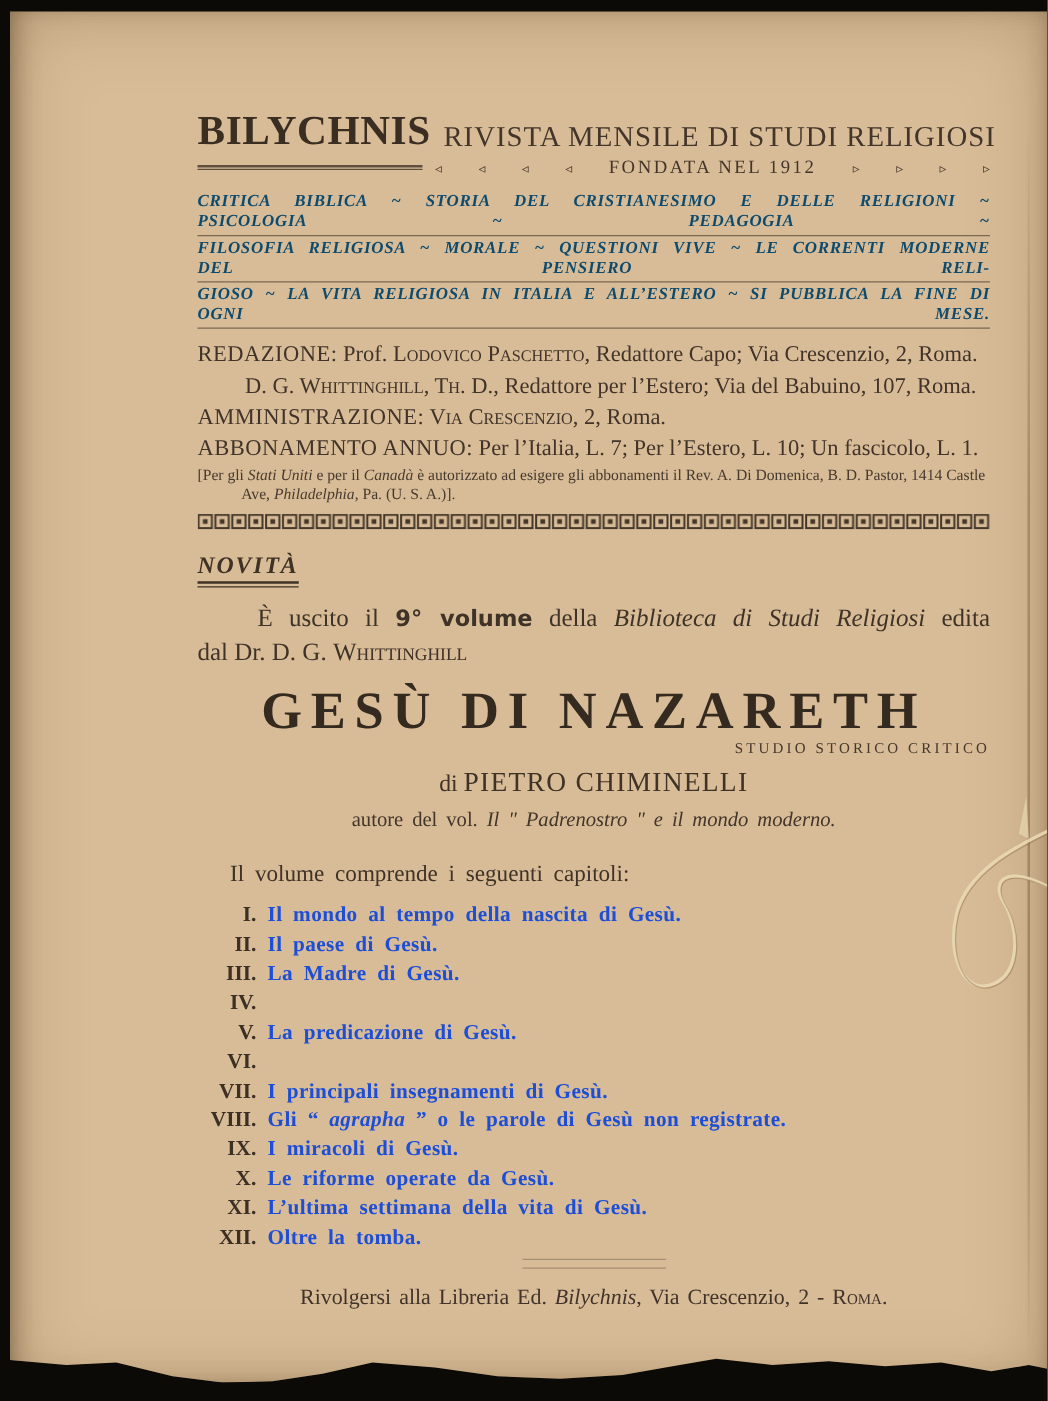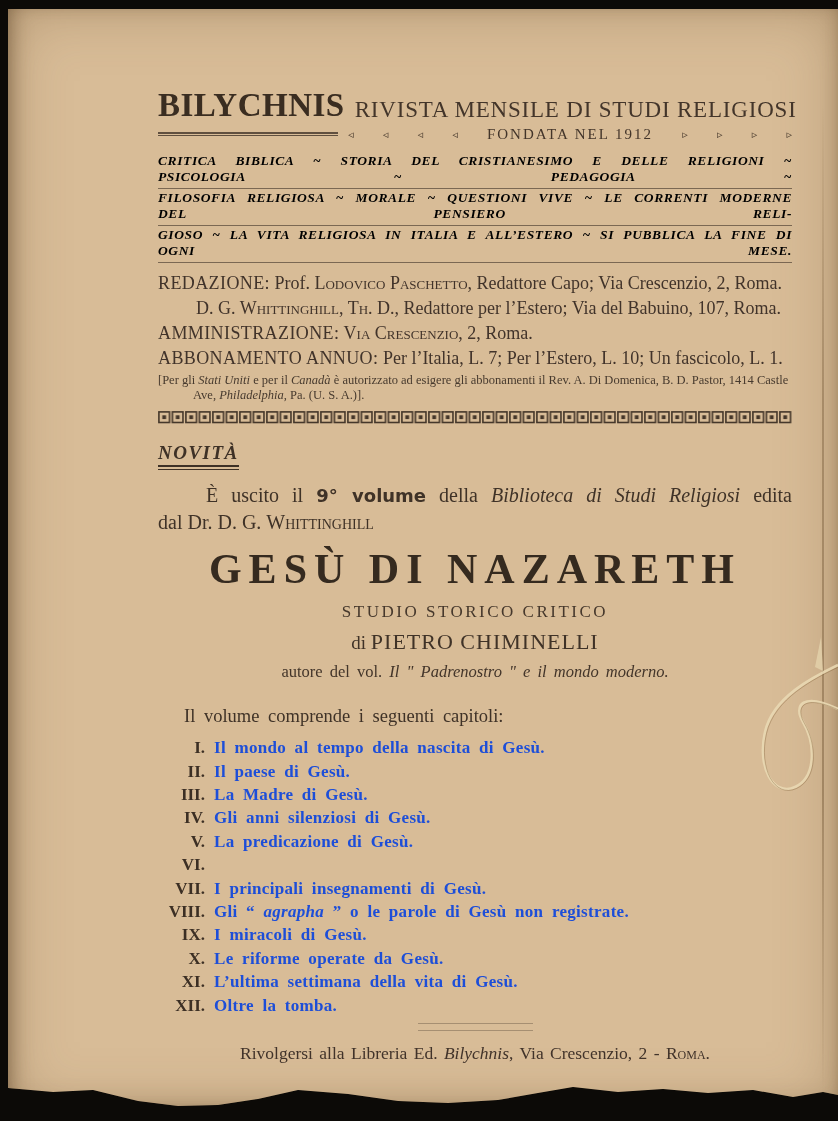--- a/index.html
+++ b/index.html
@@ -36,21 +36,21 @@
   .brand{font-size:33px;font-weight:bold;letter-spacing:.5px;line-height:1;color:#3a2d21;}
   .mast-title{font-size:23px;letter-spacing:.8px;line-height:1.05;flex:1;display:flex;justify-content:space-between;color:#43352a;}
   .mast-row2{display:flex;align-items:center;margin-top:4px;height:16px;}
   .brand-rule{width:180px;height:4px;border-top:2px solid var(--ink-soft);border-bottom:1px solid var(--ink-soft);margin-right:10px;flex:none;}
   .founded{flex:1;display:flex;justify-content:space-between;align-items:center;}
   .tri{font-family:"DejaVu Sans",sans-serif;font-size:11px;color:#4a3b2e;}
   .founded-text{font-size:15px;letter-spacing:2px;color:#43352a;}
   .topics{margin-top:10px;}
   .topics div{
     font-style:italic;font-weight:bold;font-size:13.5px;letter-spacing:.6px;word-spacing:5px;
-    color:#000000;border-bottom:1px solid rgba(62,49,38,.6);padding:1px 0 3px;
+    color:#0c4a6e;border-bottom:1px solid rgba(62,49,38,.6);padding:1px 0 3px;
     text-align:justify;text-align-last:justify;line-height:16px;
   }
 
   
   .pub{margin-top:8px;font-size:18px;line-height:25px;color:#41332a;}
   .pub .lbl{letter-spacing:.4px;}
   .sc{font-variant:small-caps;}
   .pub .indent2{padding-left:38px;}
   .usa-note{margin-top:2px;font-size:12.5px;line-height:15px;padding-left:35px;text-indent:-35px;color:#473a2e;}
   .usa-note em, .it{font-style:italic;}
@@ -62,21 +62,21 @@
   .novita-h-wrap{display:inline-block;border-bottom:1px solid var(--ink);padding-bottom:2px;margin-top:18px;}
   .novita-h{display:inline-block;border-bottom:2px solid var(--ink);padding-bottom:1px;
     font-style:italic;font-weight:bold;font-size:19px;letter-spacing:1.5px;}
   .intro{margin-top:12px;font-size:20px;line-height:26px;color:#3f3227;}
   .intro .l1{text-indent:48px;text-align:justify;text-align-last:justify;}
   .intro .bsans{font-family:"DejaVu Sans","Liberation Sans",sans-serif;font-weight:bold;font-size:18px;}
 
   
   .book{text-align:center;}
   .book-title{margin-top:12px;font-size:42px;font-weight:bold;letter-spacing:7px;color:#352a1f;line-height:1.05;}
-  .book-sub{margin-top:11px;font-size:17px;letter-spacing:2.5px;color:#46382c;}
+  .book-sub{margin-top:0;font-size:12px;letter-spacing:2.5px;color:#46382c;text-align:right;}
   .book-author{margin-top:7px;font-size:22px;letter-spacing:1px;color:#3f3227;}
   .book-author .by{font-size:19px;letter-spacing:0;}
   .book-credit{margin-top:7px;font-size:16.5px;color:#43352a;word-spacing:3px;}
 
   
   .ch-intro{margin-top:24px;margin-left:26px;font-size:18.5px;word-spacing:4px;color:#3f3227;}
   .ch-list{margin-top:9px;}
   .ch-row{display:flex;line-height:23.4px;}
   .ch-num{width:56px;text-align:right;padding-right:9px;flex:none;font-weight:bold;font-size:17px;color:#3c2f24;}
   .ch-text{font-weight:bold;font-size:17px;letter-spacing:.3px;word-spacing:4px;color:#1d4ed8;}
@@ -167,21 +167,20 @@
         <div class="ch-row">
             <span class="ch-num">II.</span>
             <span class="ch-text">Il paese di Gesù.</span>
           </div>
         <div class="ch-row">
             <span class="ch-num">III.</span>
             <span class="ch-text">La Madre di Gesù.</span>
           </div>
         <div class="ch-row">
             <span class="ch-num">IV.</span>
-            <span class="ch-text">Gli anni silenziosi di Gesù.</span>
           </div>
         <div class="ch-row">
             <span class="ch-num">V.</span>
             <span class="ch-text">La predicazione di Gesù.</span>
           </div>
         <div class="ch-row">
             <span class="ch-num">VI.</span>
           </div>
         <div class="ch-row">
             <span class="ch-num">VII.</span>

